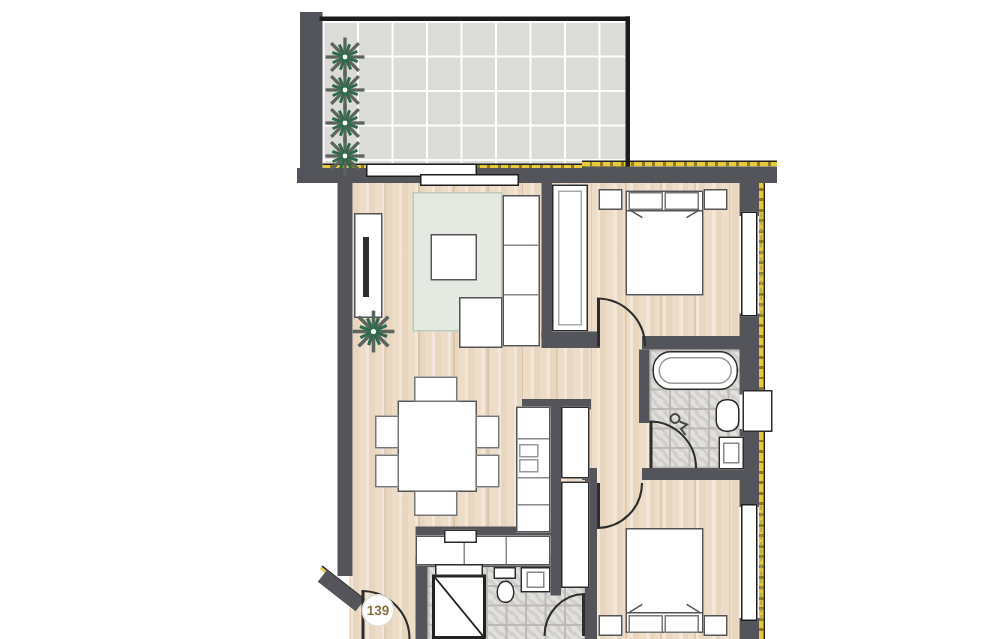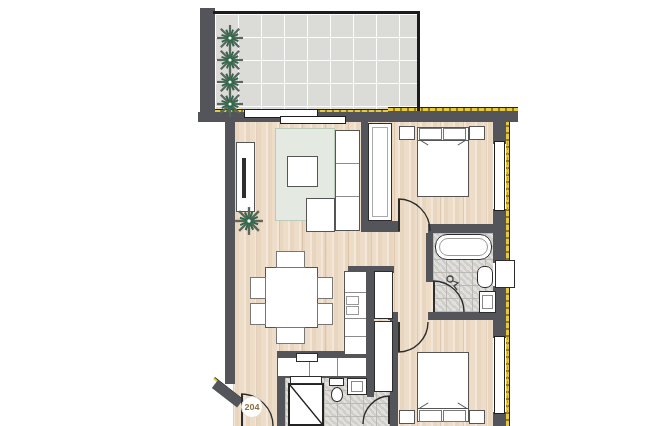--- a/index.html
+++ b/index.html
@@ -237,16 +237,16 @@
     <path d="M0,28 A27 28 0 0 1 27,0" fill="none" stroke="#2d2d2d" stroke-width="1.4"></path>
     <line x1="26" y1="0" x2="26" y2="28" stroke="#2d2d2d" stroke-width="2"></line>
   </svg>
   <svg class="door" style="left:241px;top:394px" width="32" height="32">
     <path d="M0,0 A32 32 0 0 1 32,32" fill="none" stroke="#2d2d2d" stroke-width="1.4"></path>
     <line x1="1" y1="0" x2="1" y2="32" stroke="#2d2d2d" stroke-width="2"></line>
   </svg>
 
   
   <div id="unit-badge" style="left:241px;top:396px">
-    <span>204</span>
+    <span>139</span>
   </div>
 
 </div>
 
 </body></html>

